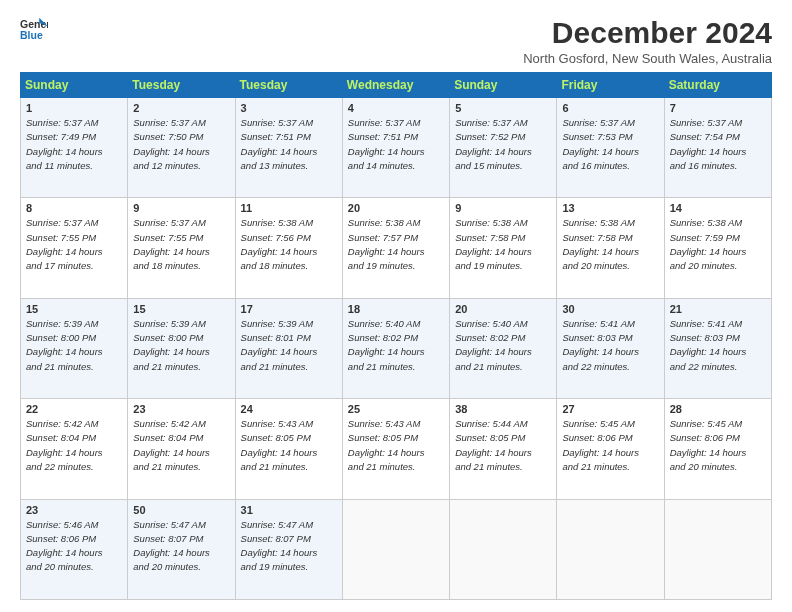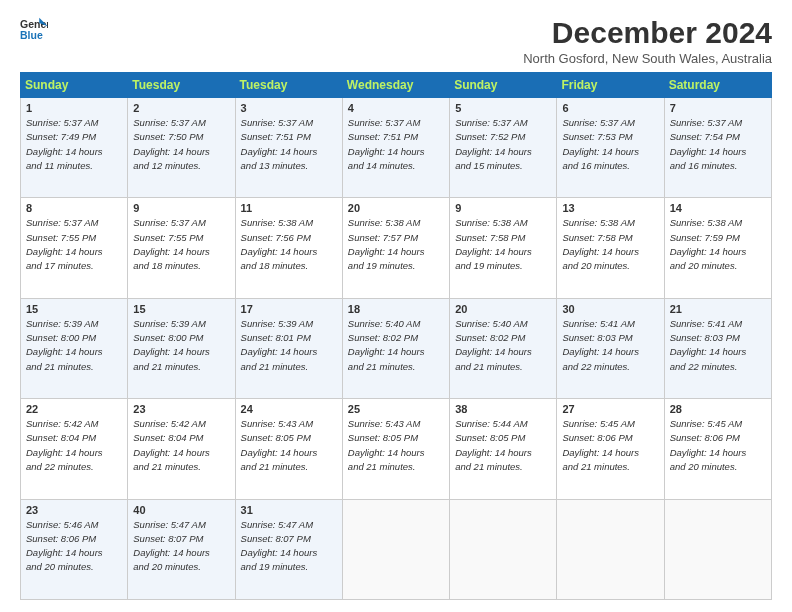--- a/index.html
+++ b/index.html
@@ -240,21 +240,21 @@
             <span class="day-num">28</span>
             <div class="day-info">Sunrise: 5:45 AM<br>Sunset: 8:06 PM<br>Daylight: 14 hours<br>and 20 minutes.</div>
           </td>
         </tr>
         <tr>
           <td>
             <span class="day-num">23</span>
             <div class="day-info">Sunrise: 5:46 AM<br>Sunset: 8:06 PM<br>Daylight: 14 hours<br>and 20 minutes.</div>
           </td>
           <td>
-            <span class="day-num">40</span>
+            <span class="day-num">50</span>
             <div class="day-info">Sunrise: 5:47 AM<br>Sunset: 8:07 PM<br>Daylight: 14 hours<br>and 20 minutes.</div>
           </td>
           <td>
             <span class="day-num">31</span>
             <div class="day-info">Sunrise: 5:47 AM<br>Sunset: 8:07 PM<br>Daylight: 14 hours<br>and 19 minutes.</div>
           </td>
           <td class="empty"></td>
           <td class="empty"></td>
           <td class="empty"></td>
           <td class="empty"></td>

